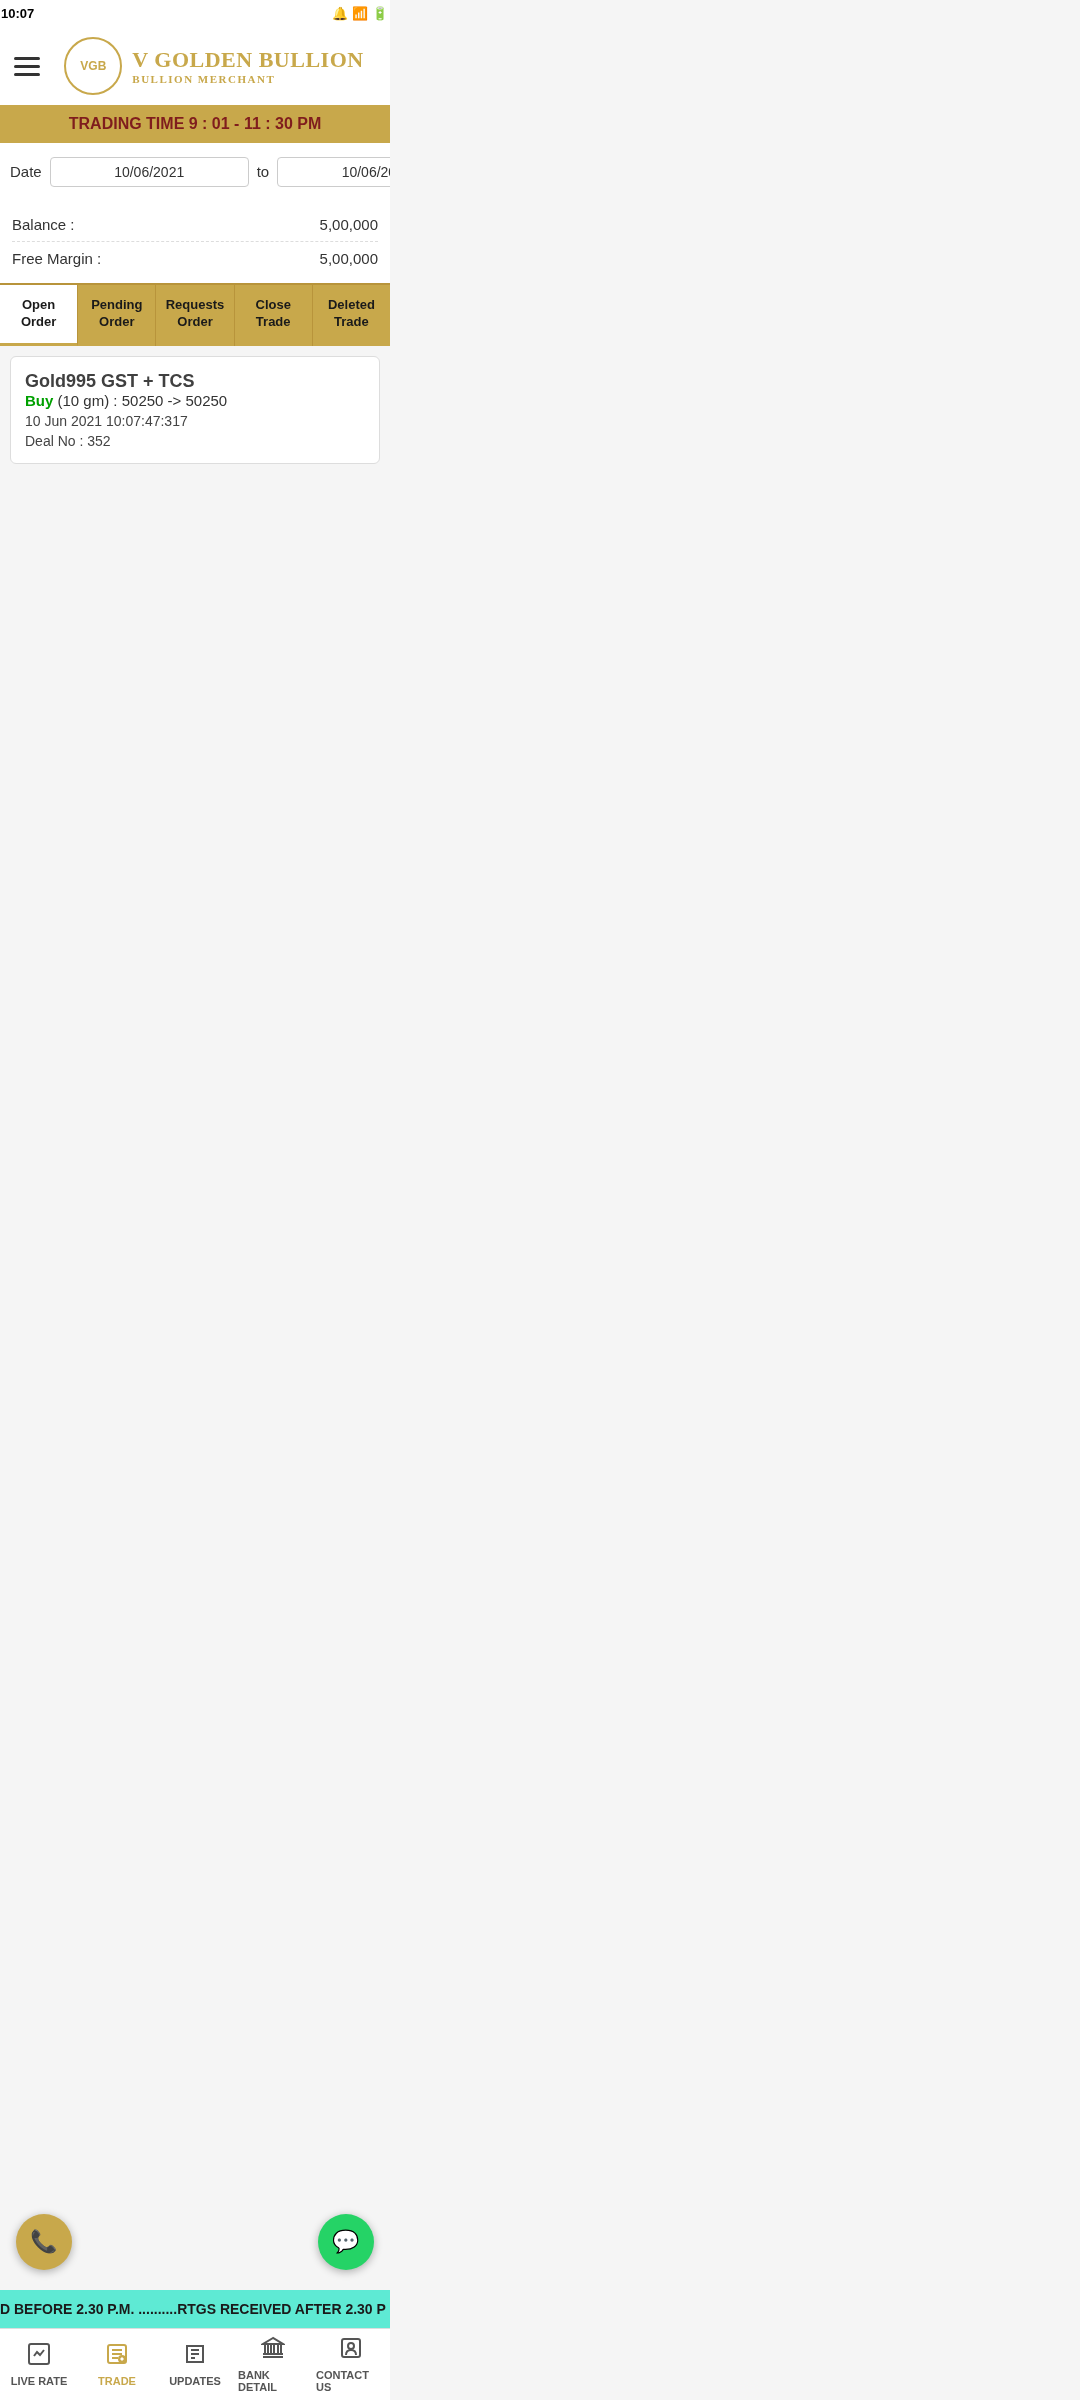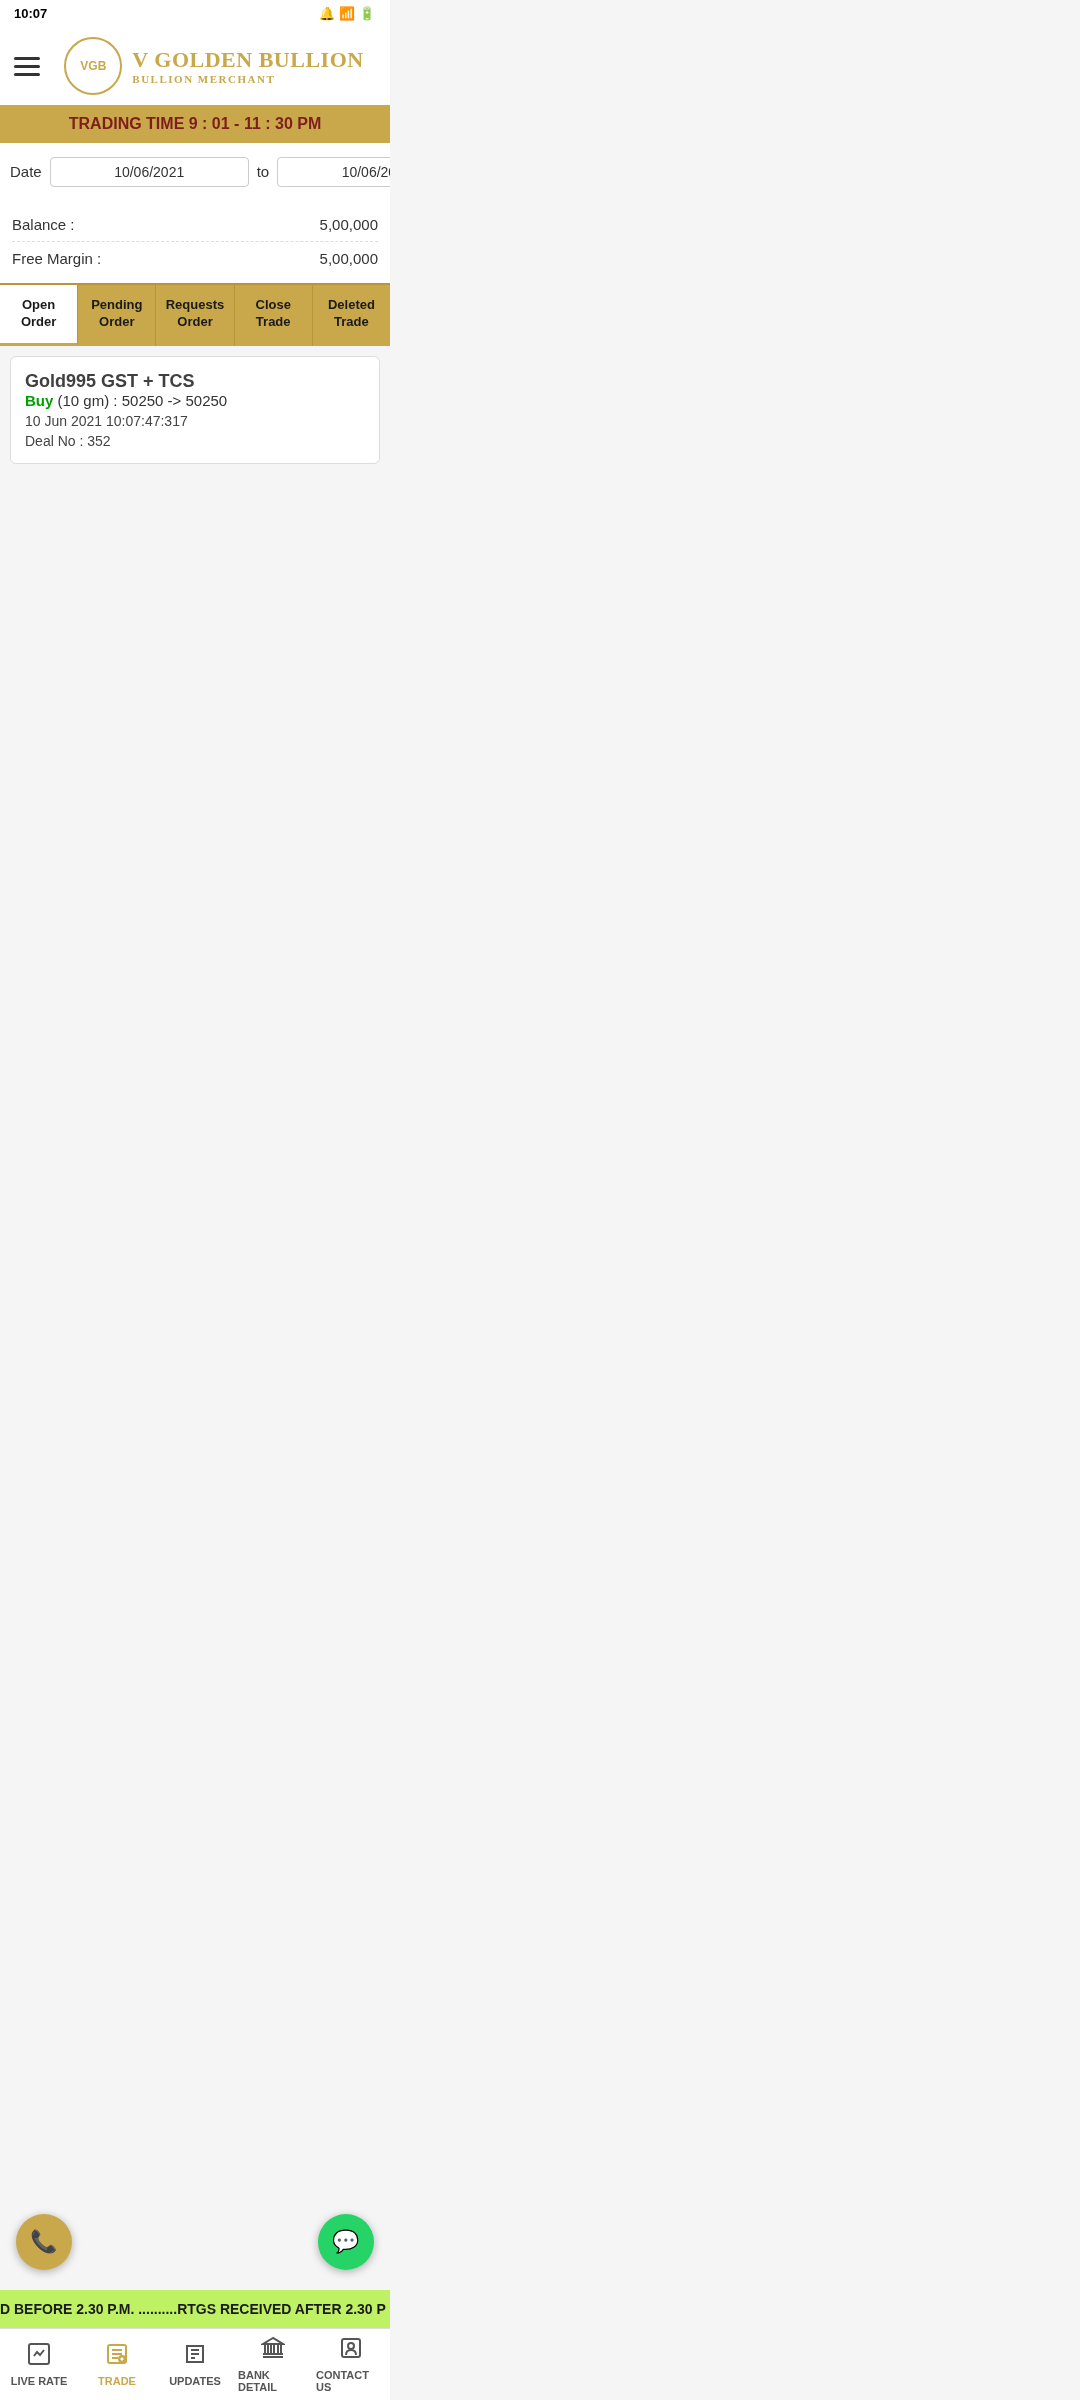--- a/index.html
+++ b/index.html
@@ -12,21 +12,21 @@
       position: relative;
       overflow-x: hidden;
     }
 
     
     .status-bar {
       background: #fff;
       display: flex;
       justify-content: space-between;
       align-items: center;
-      padding: 6px 14px;
+      padding: 6px 1px;
       font-size: 13px;
       font-weight: 600;
     }
     .status-icons { display: flex; align-items: center; gap: 4px; font-size: 13px; }
 
     
     .header {
       background: #fff;
       display: flex;
       align-items: center;
@@ -218,21 +218,21 @@
       cursor: pointer;
       pointer-events: all;
       font-size: 22px;
       color: #fff;
       box-shadow: 0 2px 8px rgba(0,0,0,0.3);
     }
     .float-btn.whatsapp { background: #25d366; }
 
     
     .ticker-bar {
-      background: #bef264;
+      background: #5eead4;
       overflow: hidden;
       padding: 10px 0;
       position: fixed;
       bottom: 72px;
       left: 0;
       width: 390px;
     }
     .ticker-text {
       white-space: nowrap;
       font-size: 14px;

